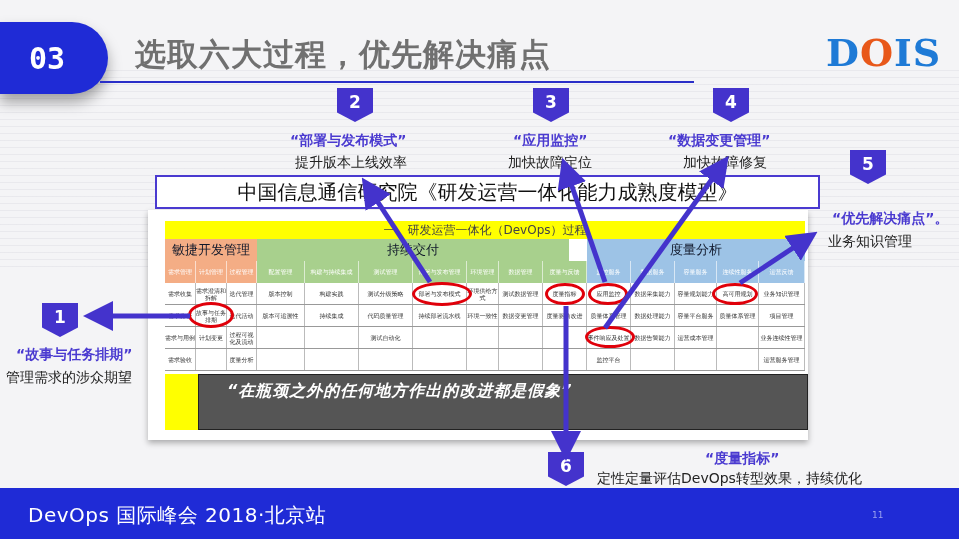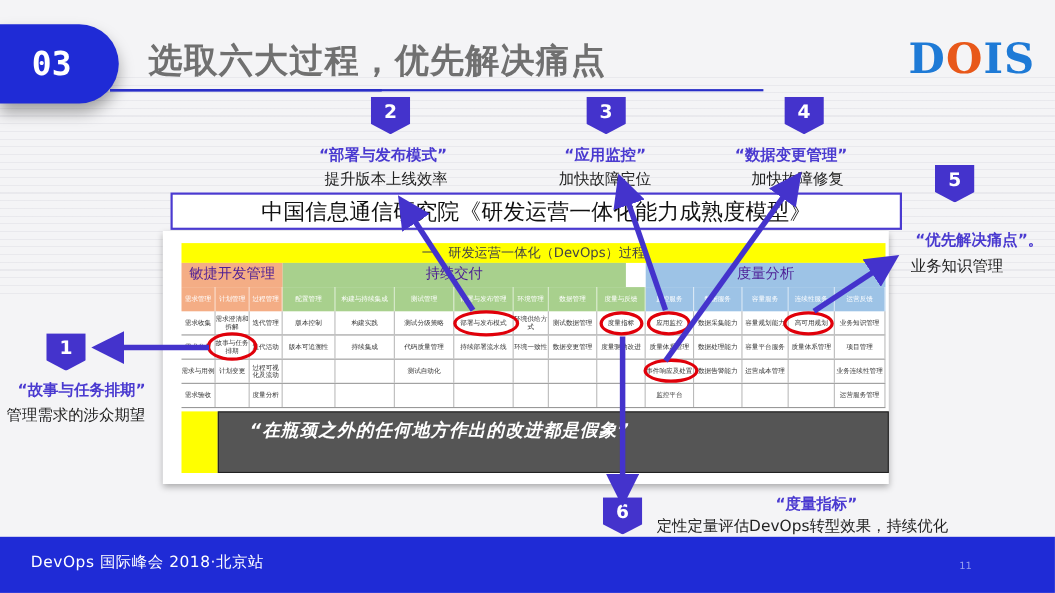--- a/index.html
+++ b/index.html
@@ -9,33 +9,33 @@
 .chapter{position:absolute;left:0;top:22px;width:108px;height:72px;background:#1f2bd6;border-radius:0 36px 36px 0;box-shadow:0 8px 14px rgba(0,0,0,.35);color:#fff;font-family:"DejaVu Sans Mono",monospace;font-size:30px;font-weight:bold;display:flex;align-items:center;justify-content:center;padding-right:14px}
 .title{position:absolute;left:135px;top:34px;font-size:31px;font-weight:bold;color:#707070;letter-spacing:1px}
 .logo{position:absolute;left:826px;top:30px;font-family:"DejaVu Serif",serif;font-weight:bold;font-size:38px;letter-spacing:1px}
 .logo .d{color:#1e7ad6}.logo .o{color:#e8581a}
 .badge{position:absolute;width:36px;height:34px;background:#4433cc;color:#fff;font-weight:bold;font-size:17px;display:flex;align-items:flex-start;justify-content:center;padding-top:4px;clip-path:polygon(0 0,100% 0,100% 72%,50% 100%,0 72%)}
 .lbl-q{position:absolute;color:#4a3ad0;font-weight:bold;font-size:14px;white-space:nowrap}
 .lbl-d{position:absolute;color:#222;font-size:14px;white-space:nowrap}
 .bigbox{position:absolute;left:155px;top:175px;width:665px;height:34px;background:#fff;border:2px solid #4a3ad0;font-size:20px;color:#111;display:flex;align-items:center;justify-content:center}
 .tablewrap{position:absolute;left:148px;top:210px;width:660px;height:230px;background:#fff;box-shadow:0 3px 6px rgba(0,0,0,.3);transform:skewY(0deg)}
 .ybar{position:absolute;left:165px;top:221px;width:640px;height:18px;background:#ffff00;font-size:12px;color:#444;text-align:center;line-height:18px}
-.grp{position:absolute;top:239px;height:22px;font-size:13px;color:#4c1d95;text-align:center;line-height:22px}
+.grp{position:absolute;top:239px;height:22px;font-size:13px;color:#0f172a;text-align:center;line-height:22px}
 .hdr{position:absolute;top:261px;height:22px;display:flex}
 .hdr span{font-size:6px;color:#fff;display:flex;align-items:center;justify-content:center;border-right:1px solid rgba(255,255,255,.6)}
 .grid{position:absolute;left:165px;top:283px;width:640px}
 .row{display:flex;height:22px;border-bottom:1px solid #999}
 .row span{font-size:6px;color:#333;display:flex;align-items:center;justify-content:center;text-align:center;border-right:1px solid #bbb;line-height:7px}
 .quote{position:absolute;left:198px;top:374px;width:610px;height:56px;background:#555;border:1px solid #222;color:#fff;font-style:italic;font-weight:bold;font-size:16px}
 .quote .q1{position:absolute;left:28px;top:6px;letter-spacing:1px}
 .quote .q2{position:absolute;right:14px;top:32px;letter-spacing:1px}
 .ysq{position:absolute;left:165px;top:374px;width:33px;height:56px;background:#ffff00}
 .ring{position:absolute;border:3px solid #e0000a;border-radius:50%}
 .footer{position:absolute;left:0;top:488px;width:959px;height:51px;background:#1f2bd6}
-.footer .ft{position:absolute;left:28px;top:14px;color:#fff;font-size:14px;letter-spacing:.5px}
+.footer .ft{position:absolute;left:28px;top:14px;color:#fff;font-size:20px;letter-spacing:.5px}
 .footer .pg{position:absolute;left:872px;top:22px;color:#9aa0ee;font-size:9px}
 svg.arrows{position:absolute;left:0;top:0;pointer-events:none}
 </style>
 </head>
 <body>
 
 <div class="bg-lines"></div>
 
 <div class="chapter">03</div>
 <div class="title">选取六大过程，优先解决痛点</div>

